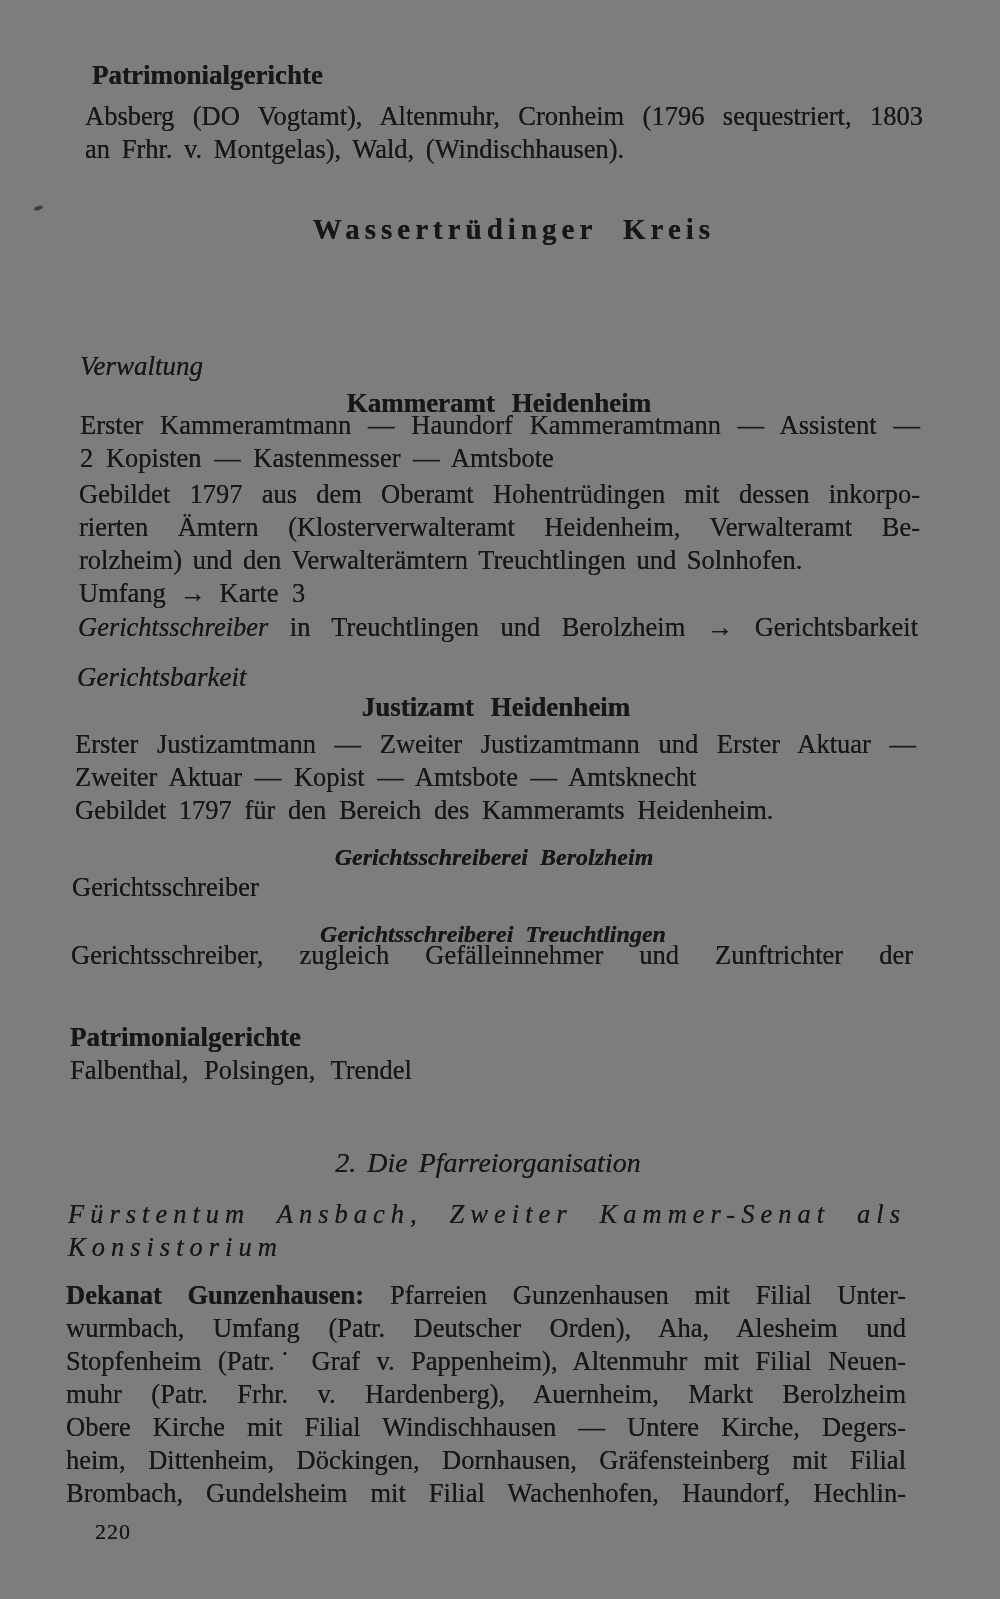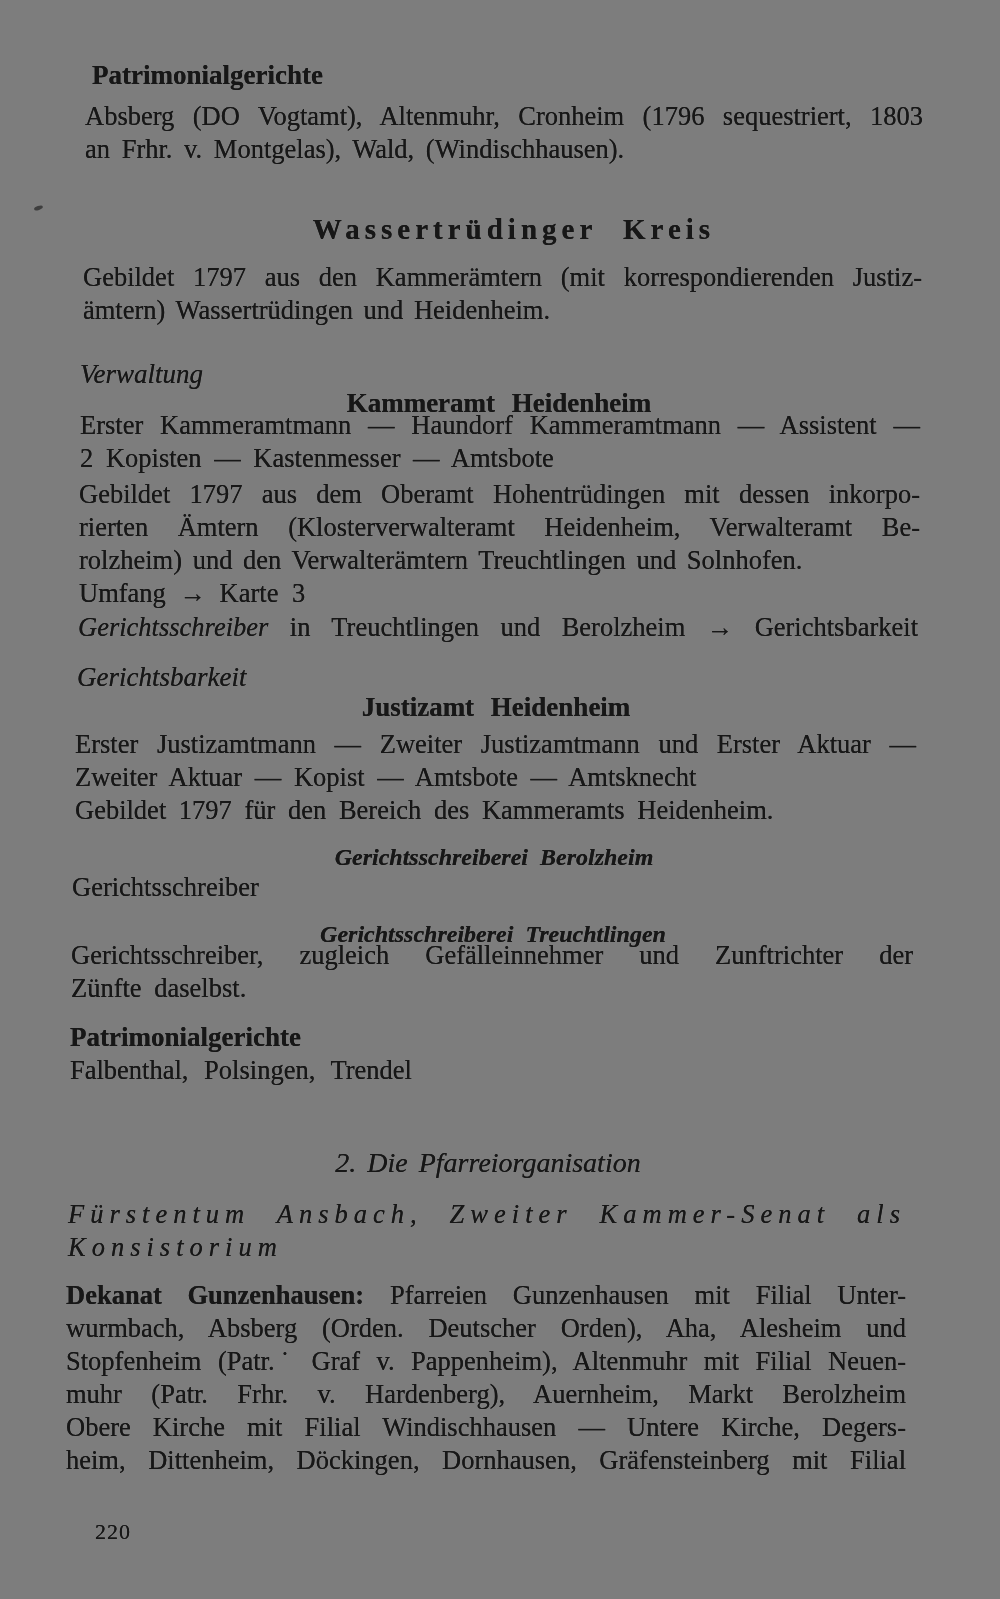--- a/index.html
+++ b/index.html
@@ -72,26 +72,22 @@
 
   <div class="blk para-absberg" style="top:100px;left:85px;">
     <div class="ln j">Absberg (DO Vogtamt), Altenmuhr, Cronheim (1796 sequestriert, 1803</div>
     <div class="ln last">an Frhr. v. Montgelas), Wald, (Windischhausen).</div>
   </div>
 
   <div class="speck"></div>
 
   <div class="blk kreis-heading" style="top:212px;left:96px;">Wassertrüdinger Kreis</div>
 
-  <div class="blk kreis-intro" style="top:261px;left:83px;">
-    <div class="ln j">Gebildet 1797 aus den Kammerämtern (mit korrespondierenden Justiz-</div>
-    <div class="ln last">ämtern) Wassertrüdingen und Heidenheim.</div>
-  </div>
 
-  <div class="blk side-label" style="top:350px;left:80px;margin-top:8px;">Verwaltung</div>
+  <div class="blk side-label" style="top:350px;left:80px;">Verwaltung</div>
 
   <div class="blk amt-heading" style="top:387px;left:80px;">Kammeramt Heidenheim</div>
 
   <div class="blk staff staff1" style="top:409px;left:80px;">
     <div class="ln j">Erster Kammeramtmann — Haundorf Kammeramtmann — Assistent —</div>
     <div class="ln last">2 Kopisten — Kastenmesser — Amtsbote</div>
   </div>
 
   <div class="blk origin" style="top:478px;left:79px;">
     <div class="ln j">Gebildet 1797 aus dem Oberamt Hohentrüdingen mit dessen inkorpo-</div>
@@ -116,38 +112,38 @@
   </div>
 
   <div class="blk schreiberei-heading" style="top:841px;left:74px;">Gerichtsschreiberei Berolzheim</div>
 
   <div class="blk g-body" style="top:871px;left:72px;">Gerichtsschreiber</div>
 
   <div class="blk schreiberei-heading" style="top:918px;left:73px;">Gerichtsschreiberei Treuchtlingen</div>
 
   <div class="blk gtext" style="top:939px;left:71px;">
     <div class="ln j">Gerichtsschreiber, zugleich Gefälleinnehmer und Zunftrichter der</div>
-    <div class="ln last">Zünfte daselbst.</div>
   </div>
 
   <div class="blk h-patrimonial" style="top:1021px;left:70px;">Patrimonialgerichte</div>
 
   <div class="blk falbenthal" style="top:1054px;left:70px;">Falbenthal, Polsingen, Trendel</div>
 
   <div class="blk pfarrei-heading" style="top:1146px;left:68px;">2. Die Pfarreiorganisation</div>
 
   <div class="blk konsistorium" style="top:1198px;left:68px;">
     <div class="ln j">Fürstentum Ansbach, Zweiter Kammer-Senat als</div>
     <div class="ln last">Konsistorium</div>
   </div>
 
   <div class="blk dekanat" style="top:1279px;left:66px;">
     <div class="ln j"><span class="bold">Dekanat Gunzenhausen:</span><span> Pfarreien Gunzenhausen mit Filial Unter-</span></div>
-    <div class="ln j">wurmbach, Absberg (Orden. Deutscher Orden), Aha, Alesheim und</div>
+    <div class="ln j">wurmbach, Umfang (Patr. Deutscher Orden), Aha, Alesheim und</div>
     <div class="ln j">Stopfenheim (Patr.˙ Graf v. Pappenheim), Altenmuhr mit Filial Neuen-</div>
     <div class="ln j">muhr (Patr. Frhr. v. Hardenberg), Auernheim, Markt Berolzheim</div>
     <div class="ln j">Obere Kirche mit Filial Windischhausen — Untere Kirche, Degers-</div>
     <div class="ln j">heim, Dittenheim, Döckingen, Dornhausen, Gräfensteinberg mit Filial</div>
+    <div class="ln j">Brombach, Gundelsheim mit Filial Wachenhofen, Haundorf, Hechlin-</div>
   </div>
 
   <div class="blk page-number" style="top:1515px;left:95px;">220</div>
 
 </div>
 
 </body></html>

